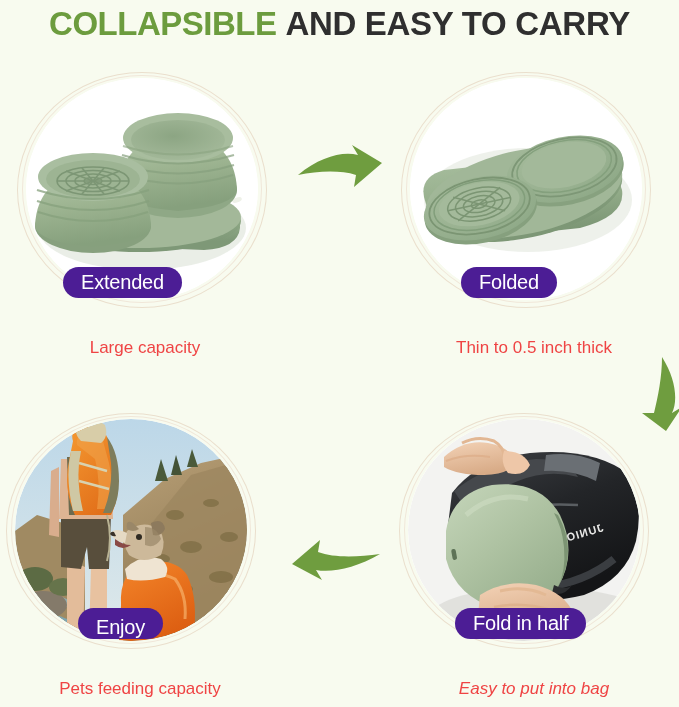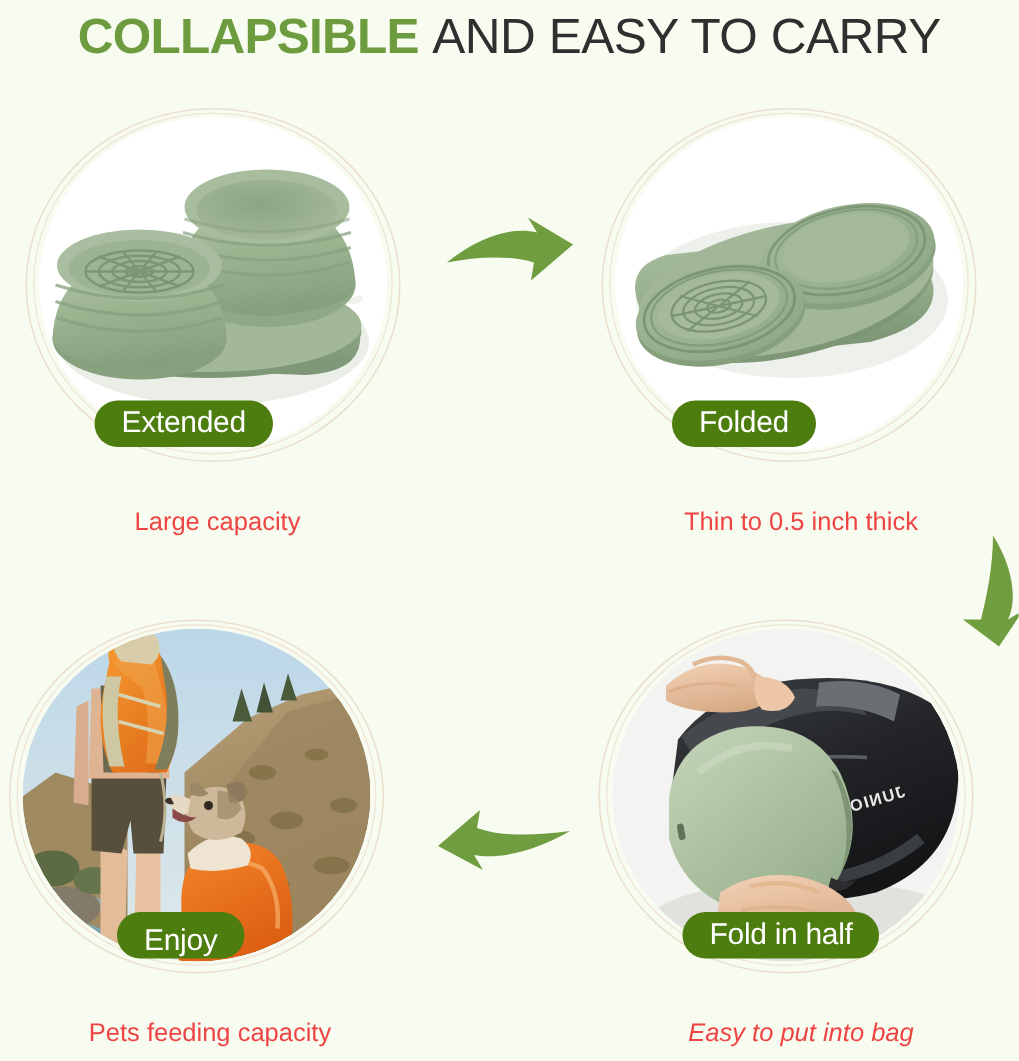--- a/index.html
+++ b/index.html
@@ -29,21 +29,21 @@
     letter-spacing: -0.4px;
   }
   .headline .hl-strong {
     font-size: 33px;
     font-weight: bold;
     color: #6c9c3e;
     letter-spacing: -0.5px;
   }
   .headline .hl-rest {
     font-size: 33px;
-    font-weight: 400;
+    font-weight: 700;
     color: #2f2f2f;
     letter-spacing: -0.3px;
     margin-left: 9px;
   }
 
   
   .panel {
     position: absolute;
   }
 
@@ -67,21 +67,21 @@
     inset: 0;
     border-radius: 50%;
     overflow: hidden;
   }
 
   
   .badge {
     position: absolute;
     height: 31px;
     border-radius: 16px;
-    background: #4d7c0f;
+    background: #4c1d95;
     color: #ffffff;
     font-size: 20px;
     display: flex;
     align-items: center;
     justify-content: center;
     padding: 0 18px;
     white-space: nowrap;
     letter-spacing: -0.2px;
     z-index: 6;
   }
@@ -238,21 +238,21 @@
             <line x1="46" y1="114" x2="94" y2="138"></line>
             <line x1="46" y1="138" x2="94" y2="114"></line>
           </g>
         </g>
       </svg>
     </div>
   </div>
   <div class="ring" style="left:0px; top:0px; width:250px; height:236px;"></div>
   <div class="ring r2" style="left:5px; top:3px; width:240px; height:228px;"></div>
 </div>
-<div class="badge" style="left:448px; top:267px;">
+<div class="badge" style="left:461px; top:267px;">
   <span>Folded</span>
 </div>
 <div class="caption" style="left:389px; top:337px; width:290px;">
   <div>Thin to 0.5 inch thick</div>
 </div>
 
 <div class="arrow" style="left:636px; top:355px; width:46px; height:78px;">
   <svg viewBox="0 0 46 78" xmlns="http://www.w3.org/2000/svg">
     <path d="M26 2 C40 24 42 46 36 58 L46 52 L30 76 L6 58 L18 58 C22 42 26 22 26 2 Z" fill="#6f9d3f"></path>
   </svg>

